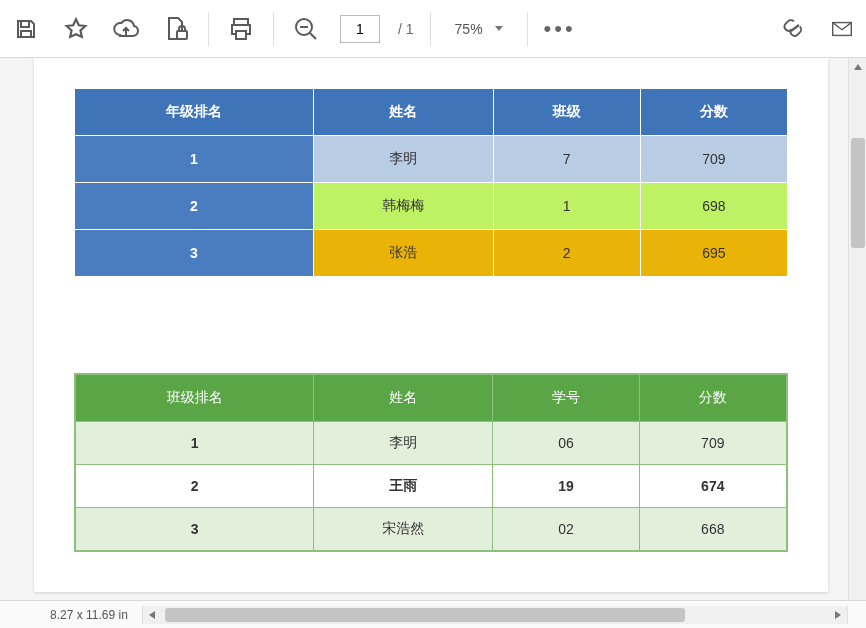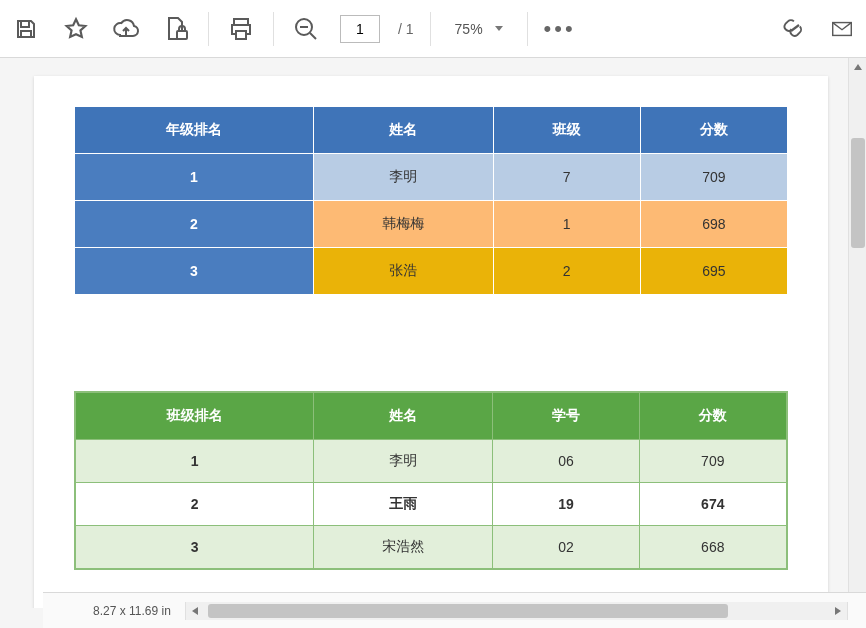--- a/index.html
+++ b/index.html
@@ -103,66 +103,65 @@
   .vscroll-btn.up{top:0;}
   .vscroll-btn.up::before{content:"";border-left:4px solid transparent;border-right:4px solid transparent;border-bottom:6px solid #777;}
   .vscroll-thumb {
     position: absolute; left: 2px; width: 14px;
     top: 80px; height: 110px;
     background: #c4c4c4; border-radius: 3px;
   }
   
   .page {
     position: absolute;
-    left: 34px; top: 18px;
+    left: 34px; top: 0;
     width: 794px;
     background: #fff;
     box-shadow: 0 1px 3px rgba(0,0,0,.15);
     padding: 24px 40px 40px 40px;
   }
   
   table { border-collapse: collapse; width: 100%; }
   .tbl-blue { margin-top: 6px; }
   .tbl-blue th {
     background: #3f74b8; color: #fff; font-weight: bold;
     padding: 14px 8px; font-size: 14px;
     border: 1px solid #fff;
   }
   .tbl-blue td { text-align:center; padding: 14px 6px; font-size: 14px; color:#333; }
   .tbl-blue .col-rank { background:#4a7dbf; color:#fff; font-weight:bold; border:1px solid #fff;}
   .tbl-blue .r1 td.cell{ background:#b8cce4; border:1px solid #fff;}
-  .tbl-blue .r2 td.cell{ background:#fdba74; border:1px solid #fff;}
+  .tbl-blue .r2 td.cell{ background:#bef264; border:1px solid #fff;}
   .tbl-blue .r3 td.cell{ background:#eab308; border:1px solid #fff;}
 
   .tbl-green { margin-top: 96px; border: 2px solid #8cbf7a;}
   .tbl-green th {
-    background:#5aa646; color:#fff; font-weight:bold;
+    background:#5aa646; color:#fff; font-weight:normal;
     padding: 14px 8px; font-size:14px;
     border: 1px solid #8cbf7a;
   }
   .tbl-green td {
     text-align:center; padding: 12px 6px; font-size:14px;
     border: 1px solid #8cbf7a; color:#333;
   }
   .tbl-green .r1 td{ background:#e2efda;}
   .tbl-green .r2 td{ background:#ffffff;font-weight:bold;}
   .tbl-green .r3 td{ background:#e2efda;}
   .tbl-green td.rank{font-weight:bold;}
 
   
   .statusbar {
     position: absolute;
-    left: 0; right: 0; bottom: 0; height: 36px;
+    left: 0; right: 0; bottom: 0; height: 28px;
     background: #fafafa;
     border-top: 1px solid #d9d9d9;
     display: flex; align-items: center;
     font-size: 12px; color:#555;
     padding-left: 50px;
     gap: 14px;
-    margin-left: 43px;
   }
   .hscroll-track{
     flex:1; height:18px; position:relative;
     background:#f0f0f0; border-left:1px solid #e0e0e0; border-right:1px solid #e0e0e0;
     margin-right:18px;
   }
   .hscroll-btn{position:absolute;top:0;width:18px;height:18px;display:flex;align-items:center;justify-content:center;}
   .hscroll-btn.left{left:0;}
   .hscroll-btn.left::before{content:"";border-top:4px solid transparent;border-bottom:4px solid transparent;border-right:6px solid #777;}
   .hscroll-btn.right{right:0;}

